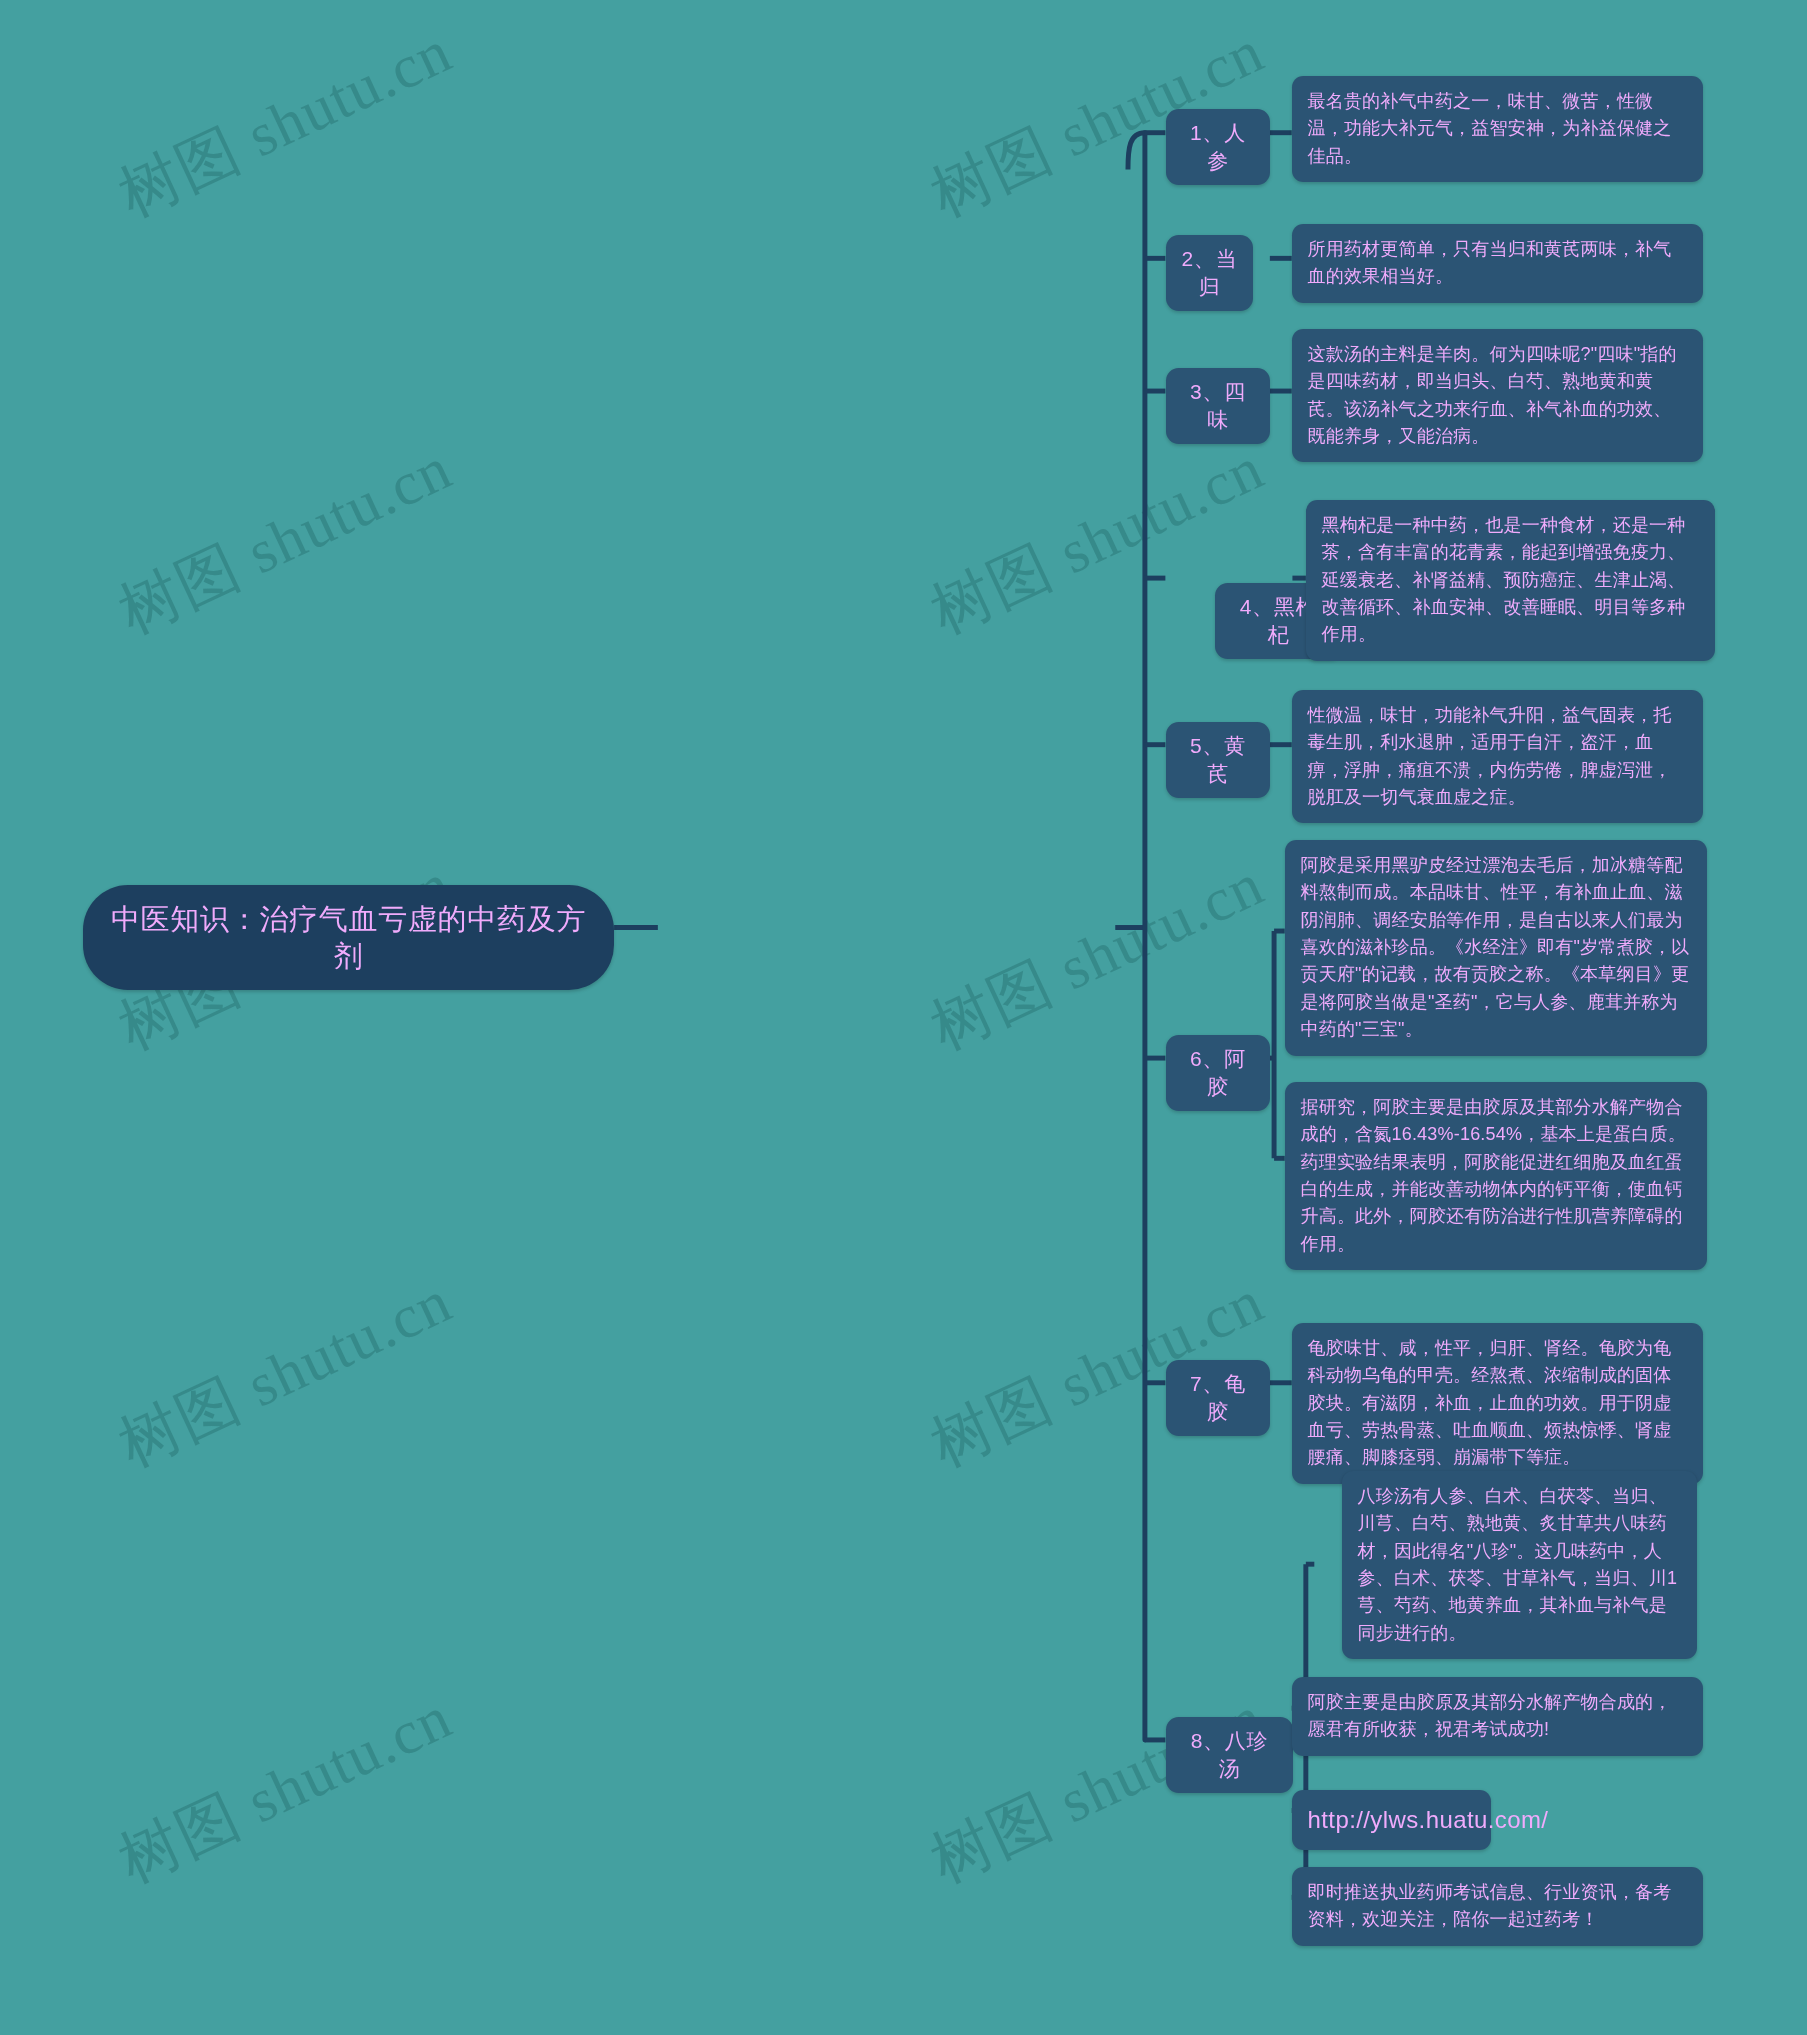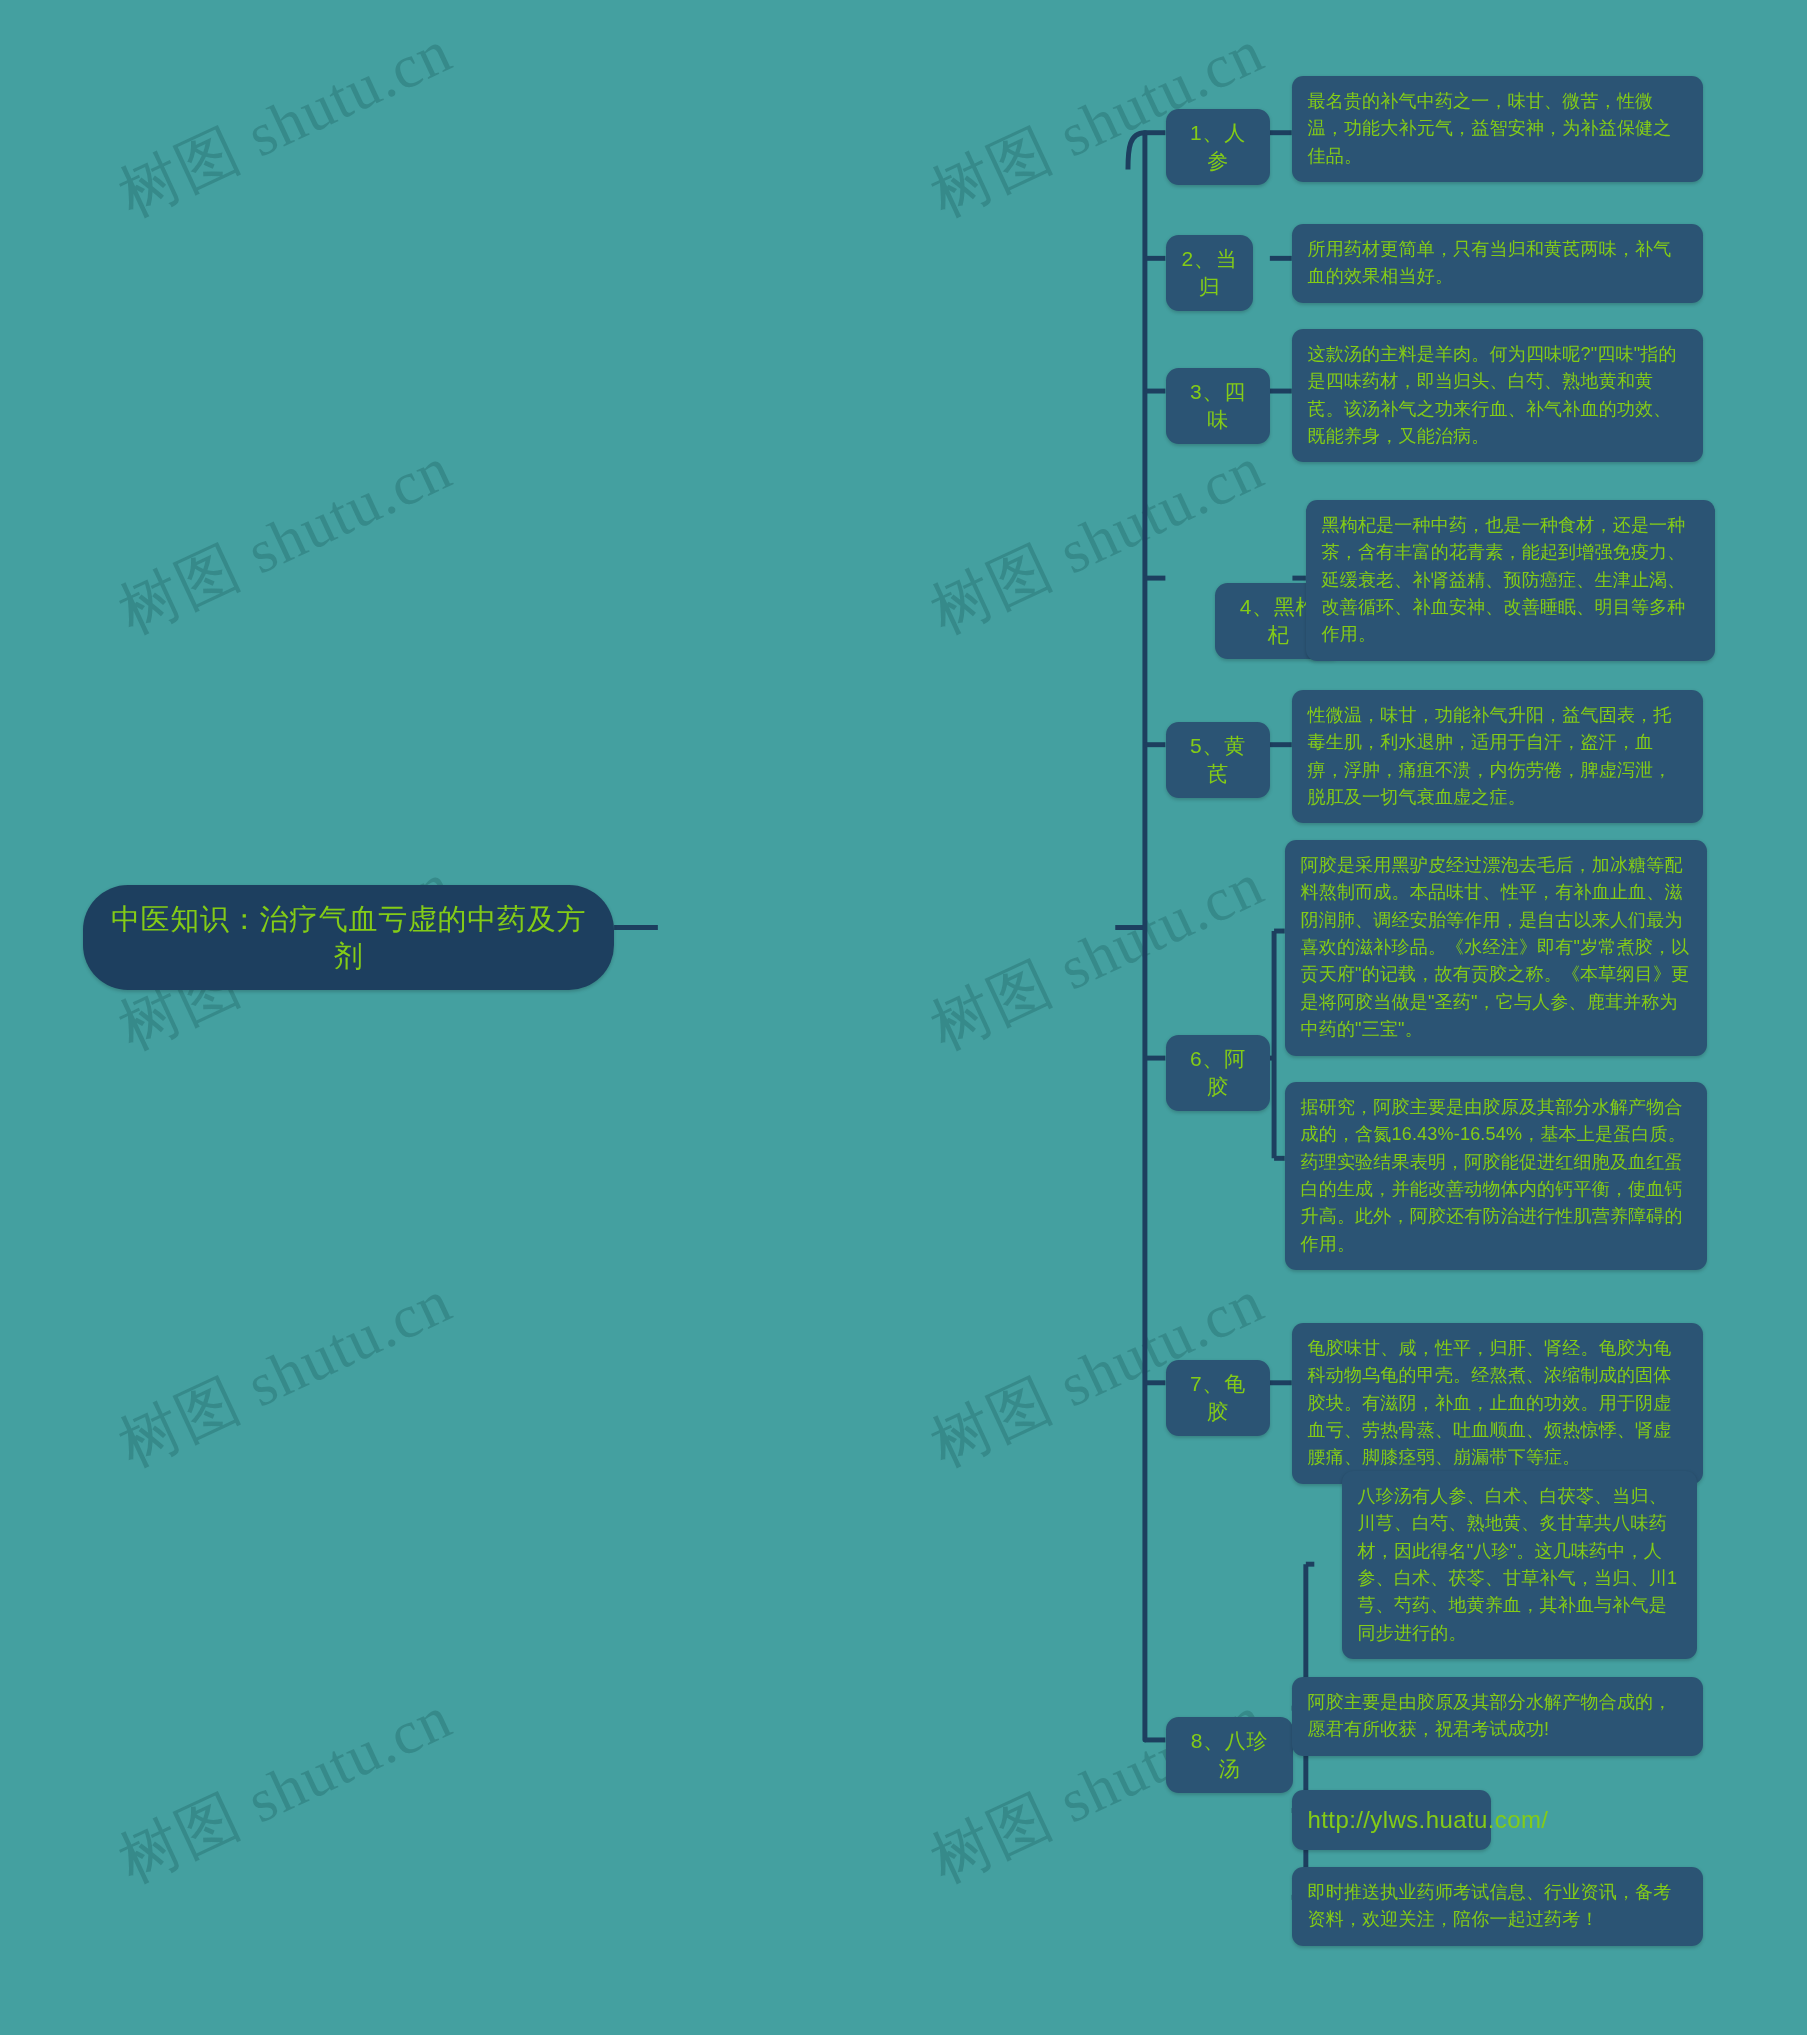--- a/index.html
+++ b/index.html
@@ -42,21 +42,21 @@
     position: absolute;
     inset: 0;
     z-index: 2;
     pointer-events: none;
   }
 
   
   .node {
     position: absolute;
     z-index: 3;
-    color: #84cc16;
+    color: #f0abfc;
     border-radius: 10px;
     display: flex;
     align-items: center;
     box-shadow: 0 1.4px 3.5px rgba(0,0,0,0.18);
   }
 
   .node-root {
     background: #1d3f5f;
     border-radius: 45px;
     justify-content: center;

